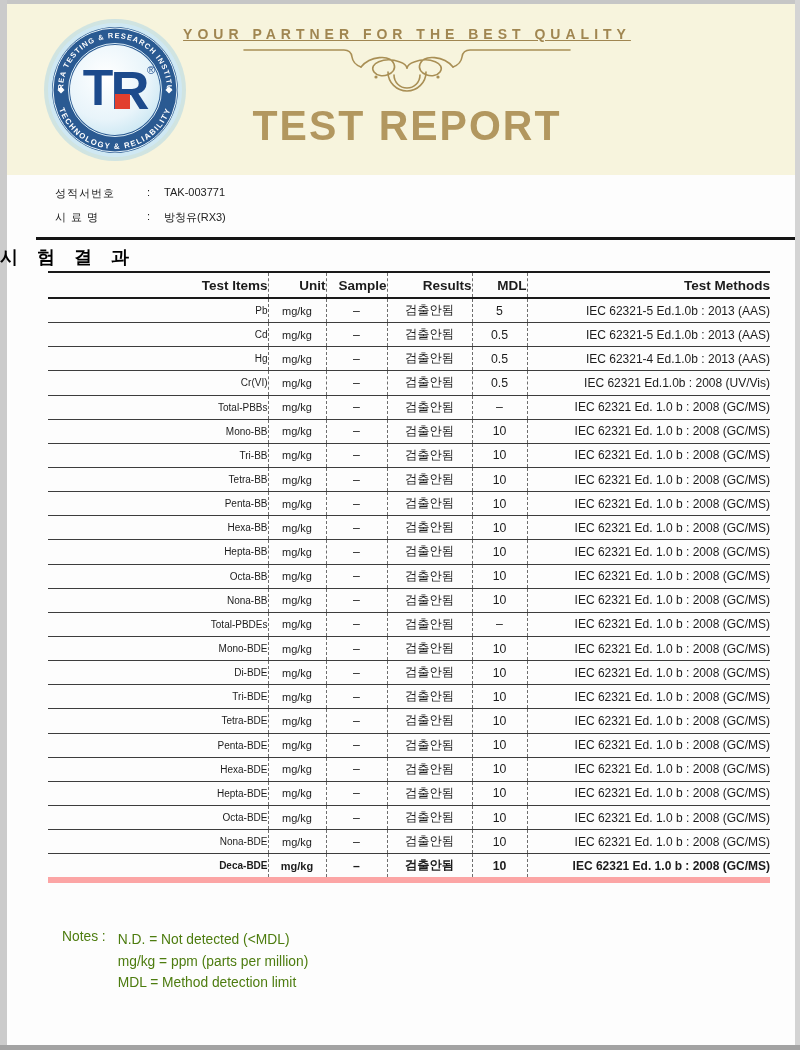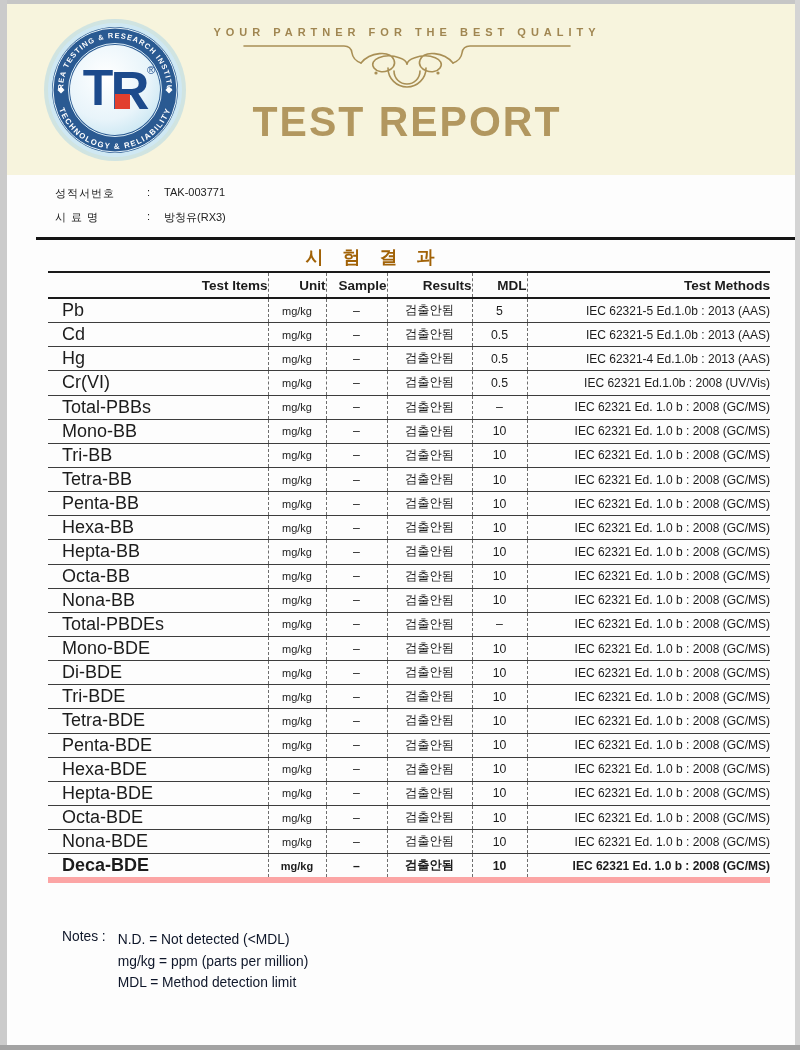--- a/index.html
+++ b/index.html
@@ -19,65 +19,65 @@
   .edge.bottom{left:0;bottom:0;width:800px;height:5px;background:#a3a3a3;}
 
   
   .header-band{
     position:absolute;left:7px;top:4px;width:788px;height:171px;
     background:var(--cream,#f7f4dd);
   }
   .logo-wrap{position:absolute;left:30px;top:8px;width:156px;height:156px;}
   .header-center{position:absolute;left:175px;top:8px;width:450px;text-align:center;}
   .tagline{
-    margin-top:14px;font-size:11px;font-weight:bold;letter-spacing:5px;
-    color:var(--gold,#a08651);white-space:nowrap;
+    margin-top:14px;font-size:14px;font-weight:bold;letter-spacing:5px;
+    color:var(--gold,#a08651);white-space:nowrap;text-decoration:underline;
   }
   .flourish{margin-top:2px;}
   .report-title{
     margin-top:6px;font-size:41px;font-weight:bold;letter-spacing:2px;
     color:var(--gold2,#b2975f);transform:scale(1,1.05);white-space:nowrap;
   }
 
   
   .info{position:absolute;left:55px;top:186px;font-size:11px;color:#222;}
   .info-row{margin-bottom:9px;display:flex;}
   .info-label{display:inline-block;width:92px;letter-spacing:1px;}
   .info-colon{display:inline-block;margin-right:14px;}
   .info-value{display:inline-block;}
 
   .thick-rule{position:absolute;left:36px;top:237px;width:759px;height:3px;background:#141414;}
 
   .section-title{
-    position:absolute;left:0;top:245px;width:747px;text-align:center;
-    font-size:18px;font-weight:bold;letter-spacing:7px;color:#a16207;
+    position:absolute;left:0;top:245px;width:747px;text-align:left;
+    font-size:18px;font-weight:bold;letter-spacing:7px;color:#000000;
   }
 
   
   .results-table{
     position:absolute;left:48px;top:271px;width:722px;
     border-collapse:collapse;table-layout:fixed;
     font-size:12.3px;color:#1c1c1c;
   }
   .results-table th{
     border-top:2.5px solid #1a1a1a;border-bottom:2px solid #1a1a1a;
     height:24px;font-weight:bold;font-size:13.5px;padding:0;text-align:right;
   }
   .results-table td{
     height:23.15px;padding:0;border-bottom:1px solid #3d3d3d;
     text-align:center;white-space:nowrap;overflow:hidden;
   }
   .results-table tr:last-child td{border-bottom:6px solid #fca5a5;font-weight:bold;}
   .results-table th + th, .results-table td + td{border-left:1px dashed #6e6e6e;}
-  .results-table td:first-child{text-align:left;padding-left:14px;font-size:18px;}
+  .results-table td:first-child{text-align:right;padding-left:14px;font-size:10px;}
   .results-table td:nth-child(2){font-size:11px;}
   .results-table td:last-child{text-align:right;padding-left:9px;font-size:12px;}
 
   
-  .notes{position:absolute;left:62px;top:929px;font-size:13.8px;color:#0f172a;display:flex;justify-content:flex-end;}
+  .notes{position:absolute;left:62px;top:929px;font-size:13.8px;color:#4d7c0f;display:flex;justify-content:flex-end;}
   .notes-label{margin-right:12px;white-space:nowrap;}
   .notes-lines div{line-height:21.5px;}
 </style>
 </head>
 <body>
 
 <div class="page">
 
   <div class="edge top"></div>
   <div class="edge left"></div>

